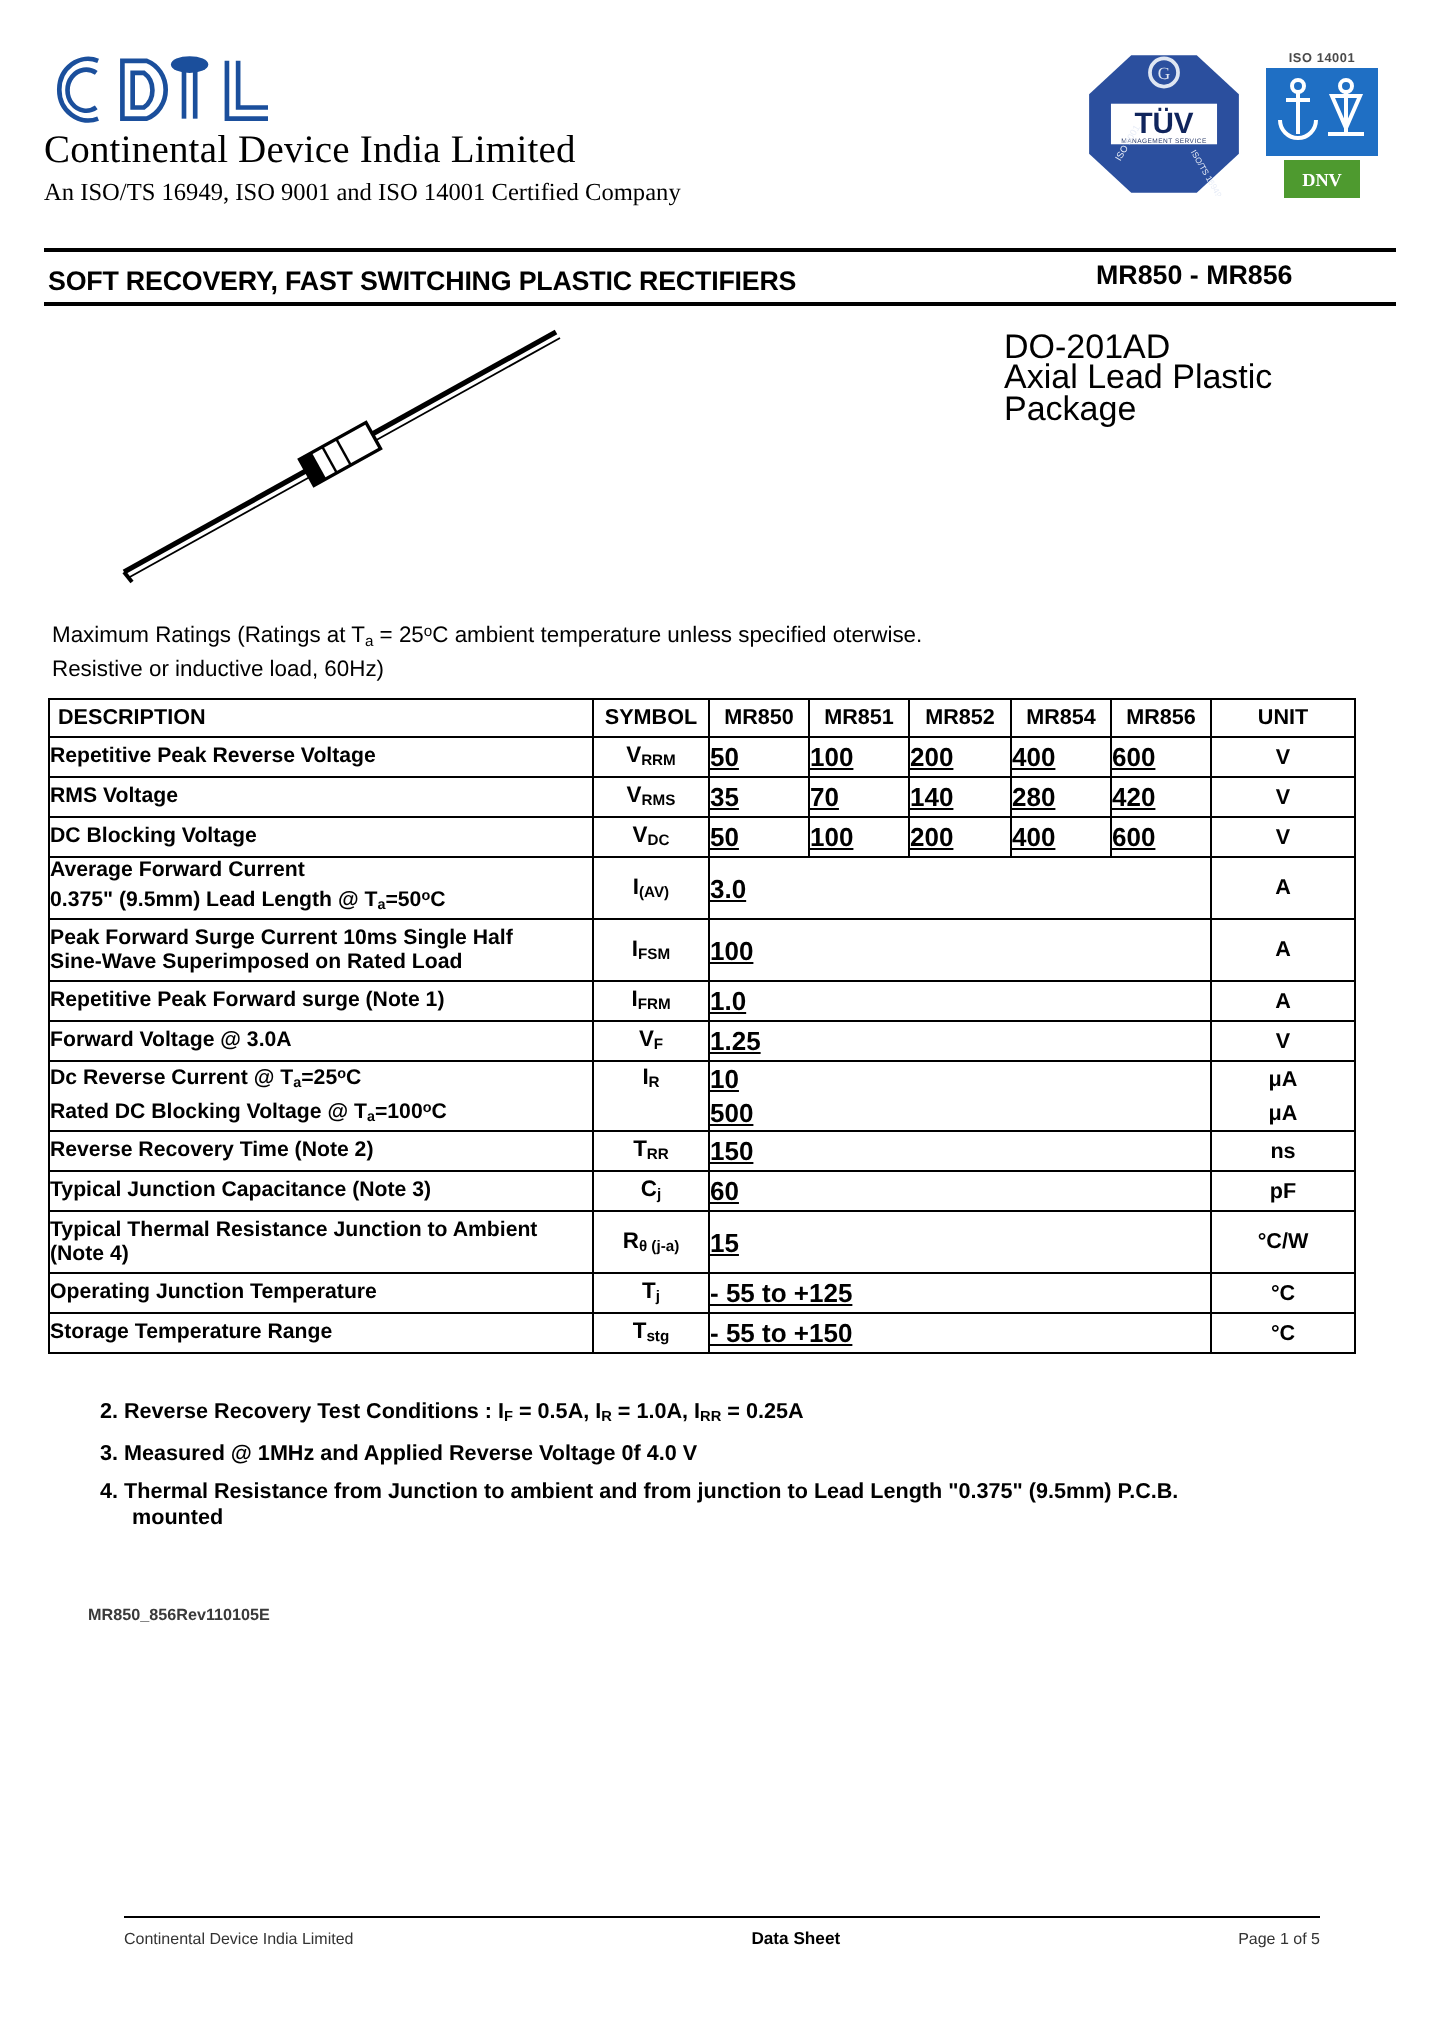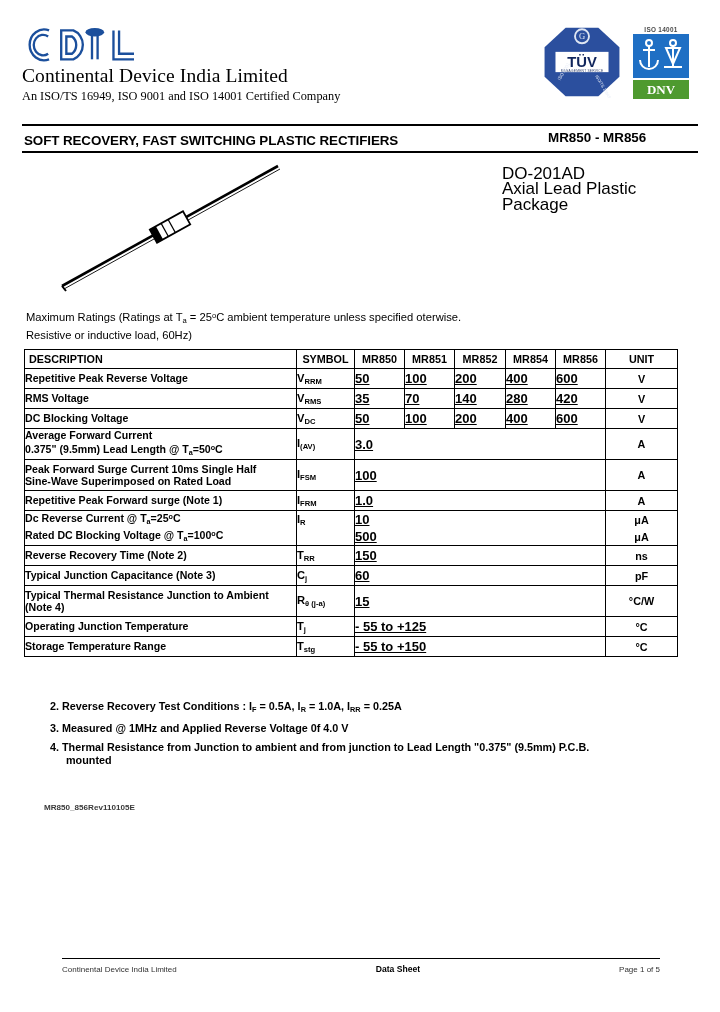--- a/index.html
+++ b/index.html
@@ -40,21 +40,21 @@
     display:flex;align-items:flex-start;gap:9px;
   }
   .tuv-wrap{width:78px;height:72px;}
   .dnv-wrap{width:62px;display:flex;flex-direction:column;align-items:center;}
   .dnv-iso{
     font-size:6.4px;font-weight:bold;color:#4a4a4a;letter-spacing:.3px;
     margin-bottom:1px;
   }
   .dnv-sq{width:56px;height:44px;background:#1f6fc4;display:block;}
   .dnv-bar{
-    width:56px;height:19px;background:#4e9a2f;margin-top:2px;
+    width:38px;height:19px;background:#4e9a2f;margin-top:2px;
     display:flex;align-items:center;justify-content:center;
   }
   .dnv-bar svg{display:block;}
 
   
   .rule-top{position:absolute;left:22px;top:124px;width:676px;height:2.4px;background:#000;}
   .title-row{
     position:absolute;left:24px;top:130px;width:674px;height:20px;
     display:flex;align-items:center;
   }
@@ -89,21 +89,21 @@
     padding:0;
     font-weight:bold;
     vertical-align:middle;
   }
   .tbl th{font-size:10.8px;text-align:center;height:18px;}
   .th-desc{text-align:left !important;padding-left:4px !important;}
   .c-desc{
     text-align:left;padding:2px 0 2px 4px;
     line-height:12.4px;font-size:10.6px;
   }
-  .c-sym{text-align:left;font-weight:normal;font-size:11.2px;margin-left:24px;}
+  .c-sym{text-align:center;font-weight:normal;font-size:11.2px;margin-left:24px;}
   .c-val{text-align:left;font-weight:normal;font-size:13px;text-decoration:underline;}
   .c-unit{text-align:center;font-weight:normal;font-size:10.8px;}
   .r1{height:20px;}
   .r2{height:31px;}
   .half{height:16px;}
   .nb-bottom{border-bottom:none !important;}
   .nb-top{border-top:none !important;}
 
   
   .notes{
@@ -310,20 +310,26 @@
         <td class="c-unit">A</td>
       </tr>
 
       <tr class="r1">
         <td class="c-desc">Repetitive Peak  Forward surge (Note 1)</td>
         <td class="c-sym"><span>I</span><sub>FRM</sub></td>
         <td class="c-val" colspan="5">1.0</td>
         <td class="c-unit">A</td>
       </tr>
 
+      <tr class="r1">
+        <td class="c-desc">Forward Voltage @ 3.0A</td>
+        <td class="c-sym"><span>V</span><sub>F</sub></td>
+        <td class="c-val" colspan="5">1.25</td>
+        <td class="c-unit">V</td>
+      </tr>
 
       <tr class="half">
         <td class="c-desc nb-bottom"><span>Dc Reverse Current @ T</span><sub>a</sub><span>=25</span><sup>o</sup><span>C</span></td>
         <td class="c-sym nb-bottom"><span>I</span><sub>R</sub></td>
         <td class="c-val nb-bottom" colspan="5">10</td>
         <td class="c-unit nb-bottom">μA</td>
       </tr>
 
       <tr class="half">
         <td class="c-desc nb-top"><span>Rated DC Blocking Voltage @ T</span><sub>a</sub><span>=100</span><sup>o</sup><span>C</span></td>

